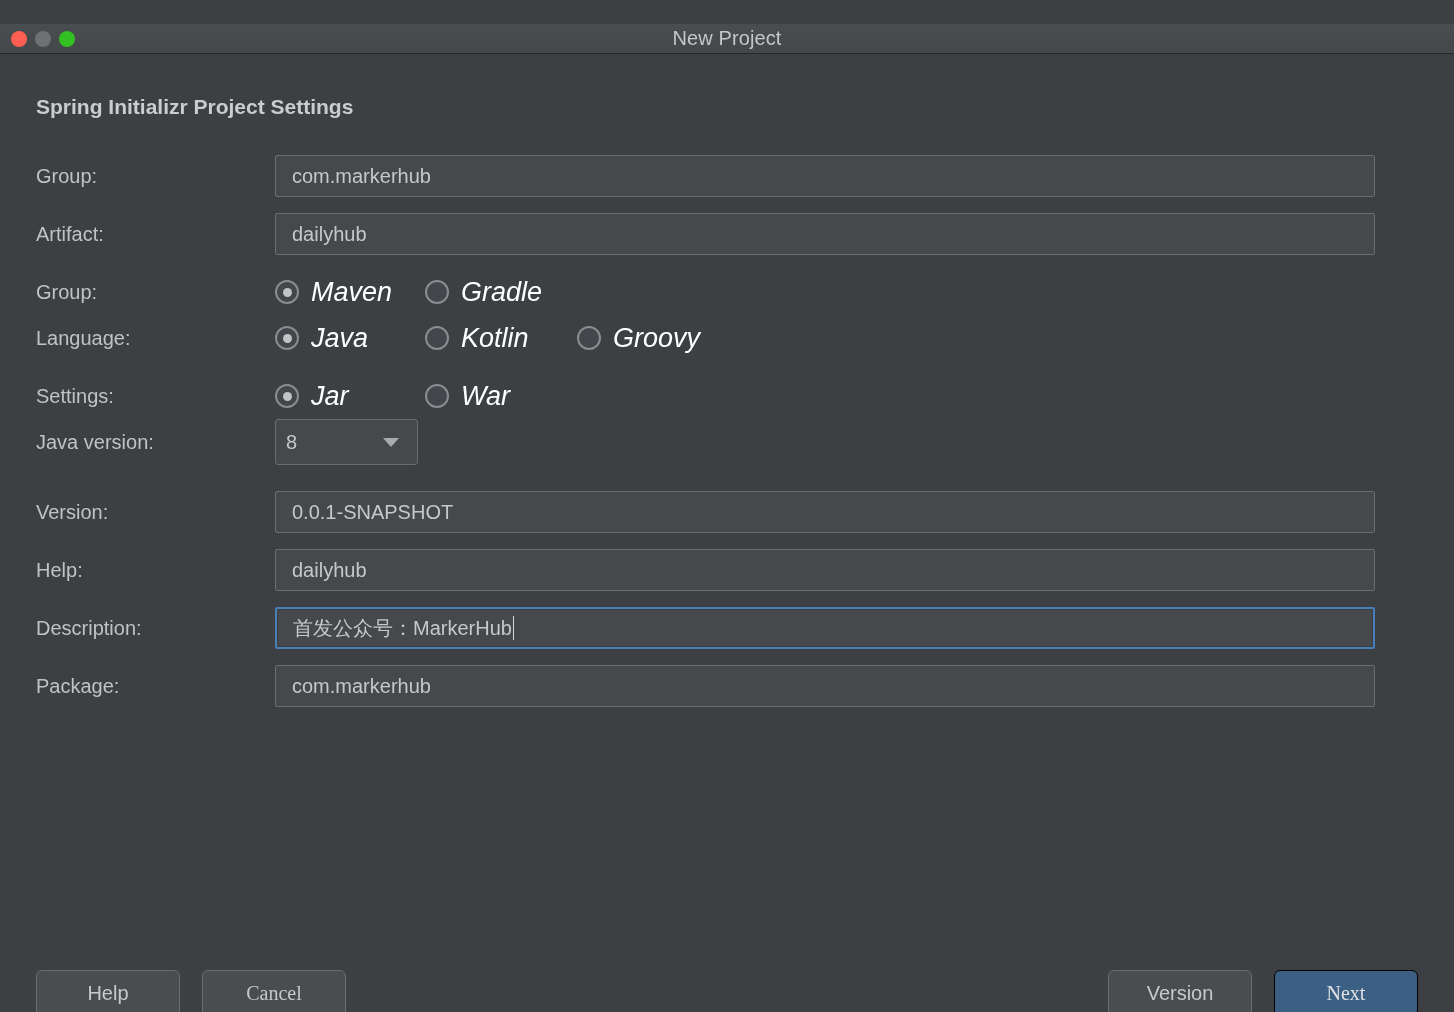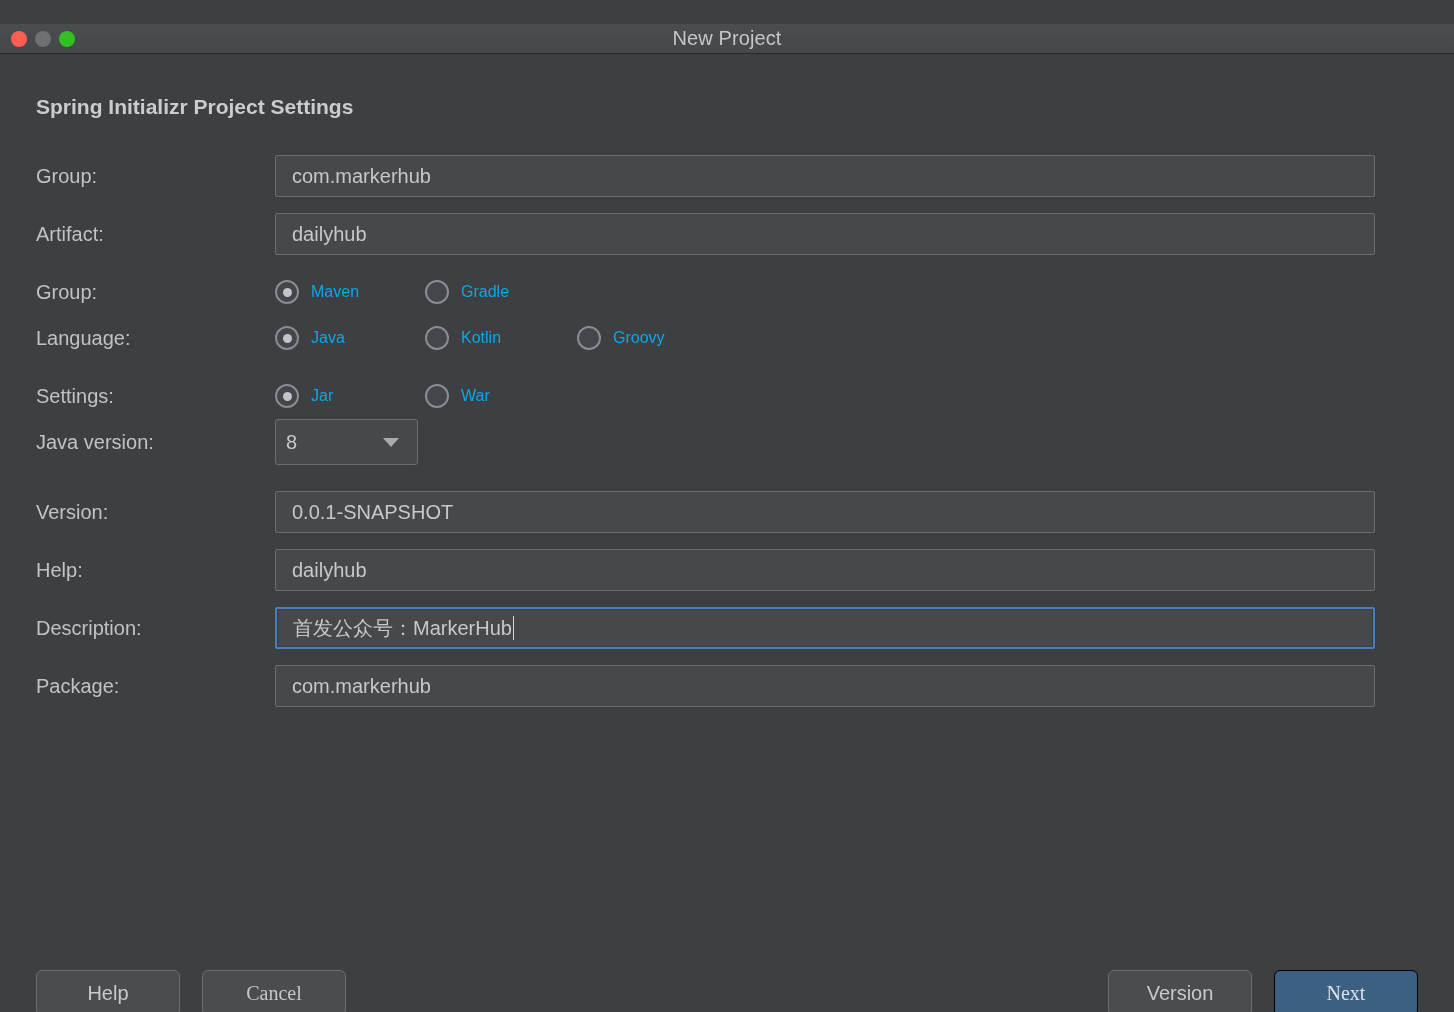--- a/index.html
+++ b/index.html
@@ -155,24 +155,25 @@
     left: 50%;
     top: 50%;
     width: 9px;
     height: 9px;
     margin-left: -4.5px;
     margin-top: -4.5px;
     border-radius: 50%;
     background: #c2c4c6;
   }
   .radio-item .rlabel {
-    font-size: 16px;
-    color: #0ea5e9;
+    font-size: 27px;
+    color: #ffffff;
     margin-left: 12px;
     white-space: nowrap;
+    font-style: italic;
   }
 
   
   .radio-item.w-col1 { width: 150px; }
   .radio-item.w-col2 { width: 152px; }
   .radio-item.w-col3 { width: 150px; }
 
   
   .dropdown {
     width: 143px;

